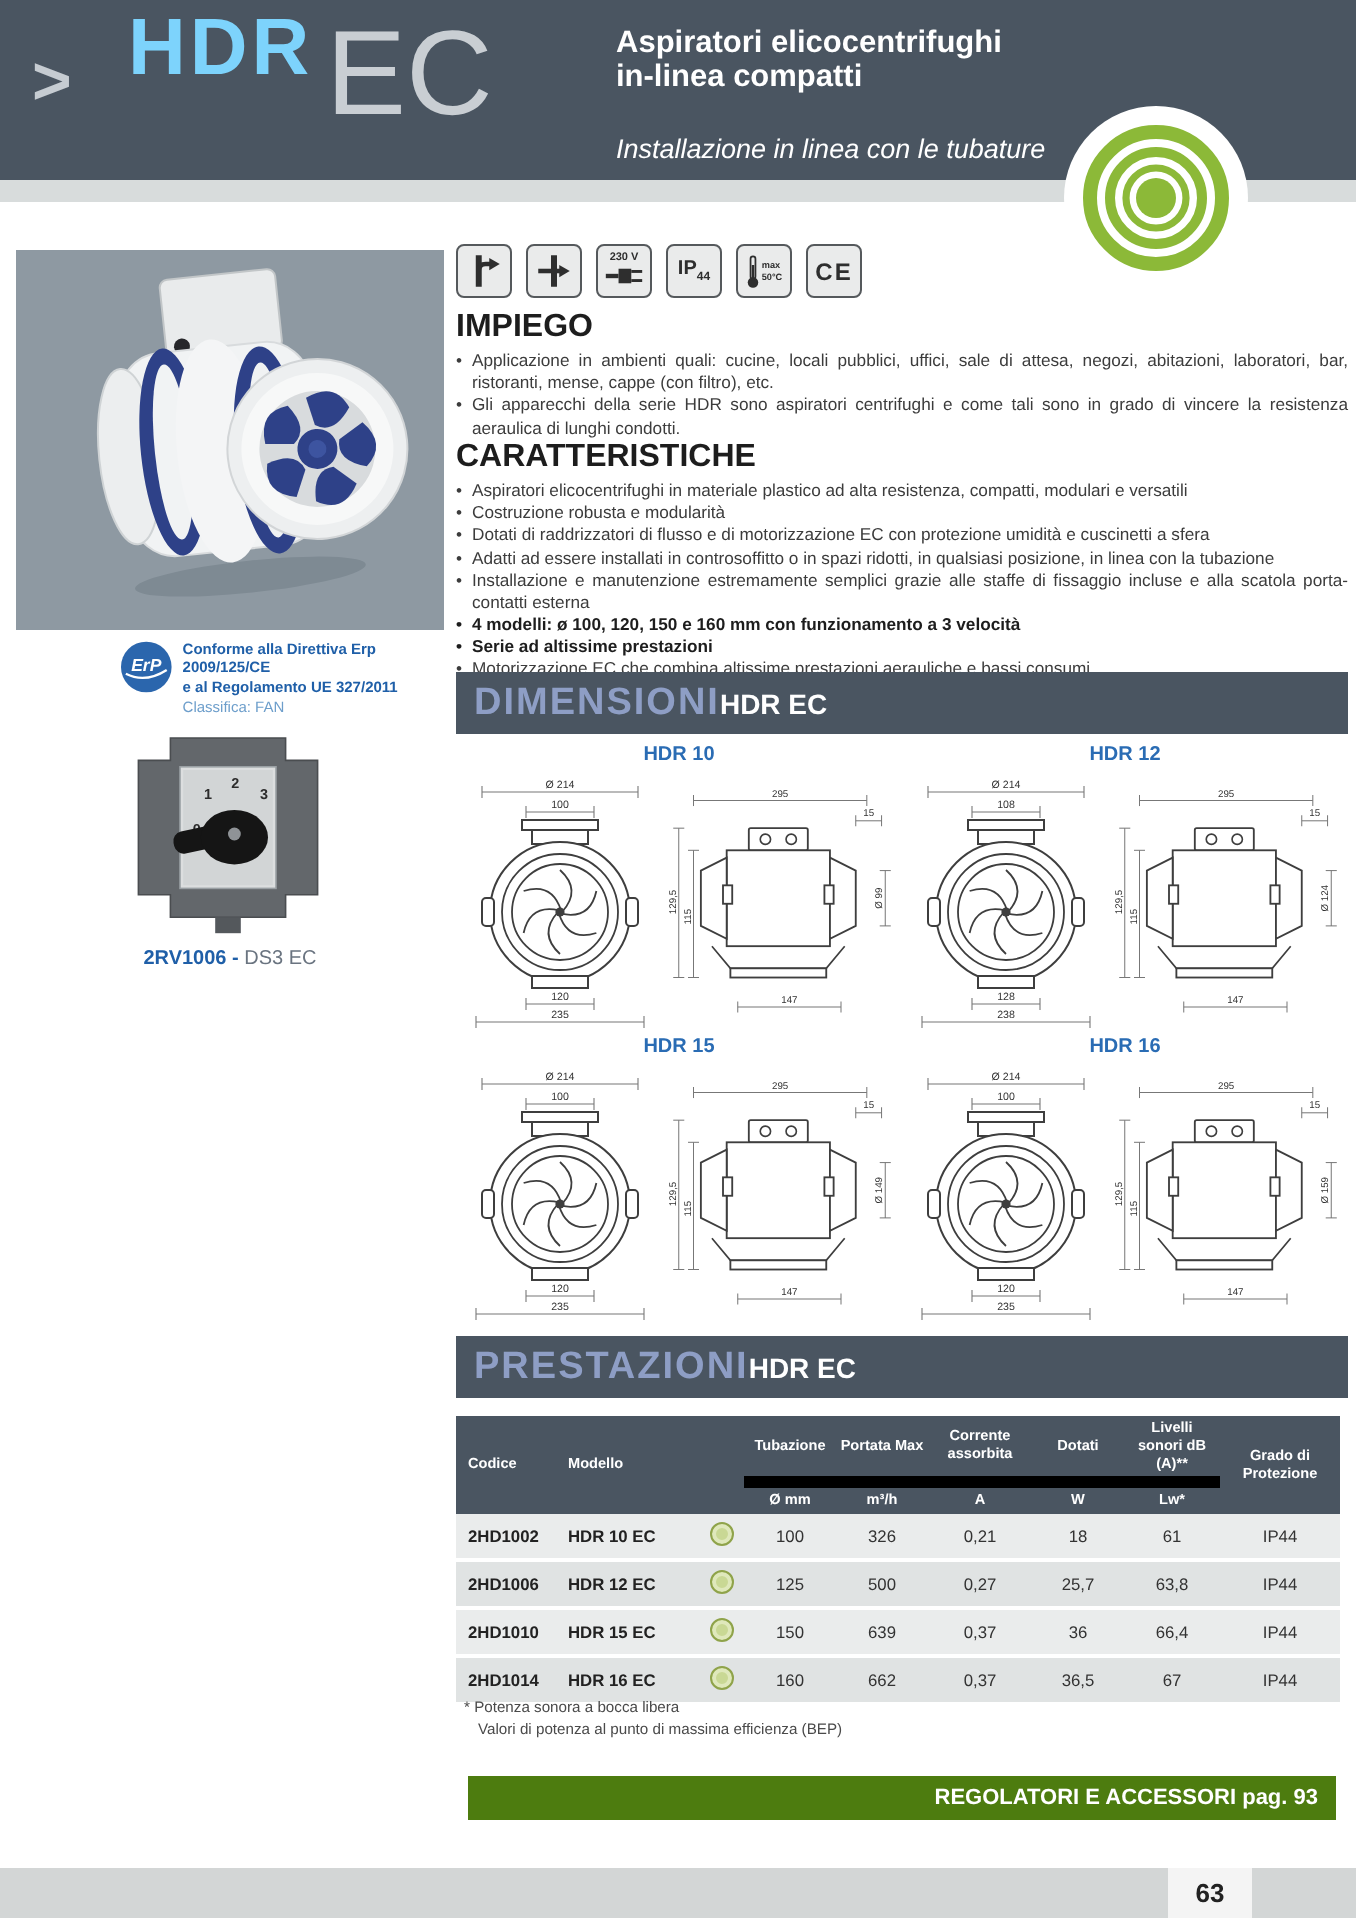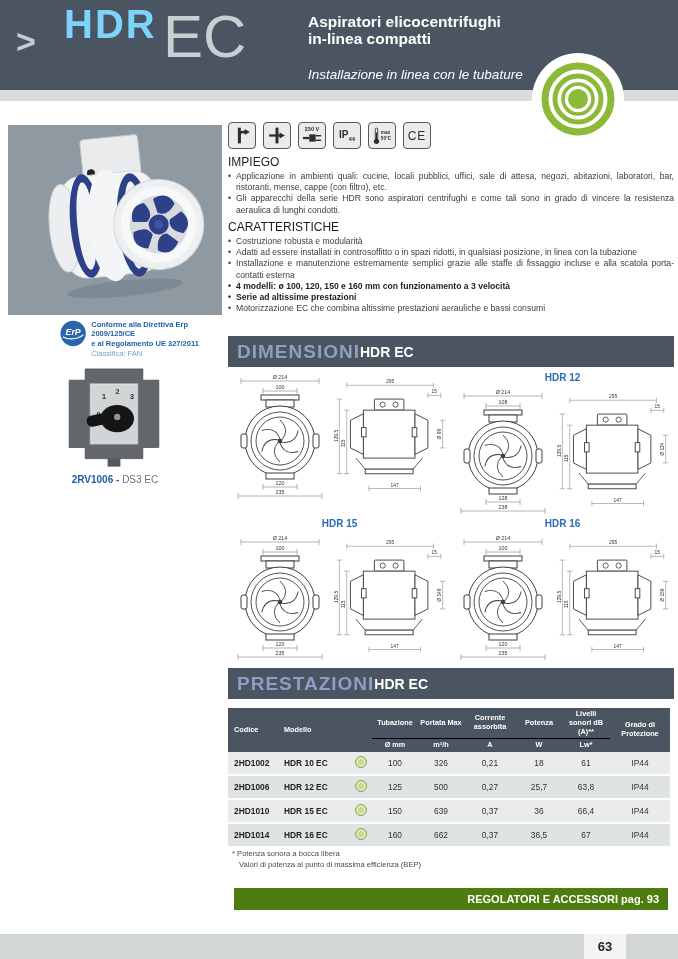--- a/index.html
+++ b/index.html
@@ -26,25 +26,25 @@
   .switch-label .code{color:#1f5fa8;font-weight:bold;}
   .switch-label .name{color:#6a7480;}
   
   .badges{position:absolute;left:228px;top:122px;display:flex;gap:7px;}
   .badge{width:26px;height:25px;border:1.6px solid #55595c;border-radius:4px;background:#eaebeb;
          display:flex;flex-direction:column;align-items:center;justify-content:center;color:#2e2e2e;}
   .badge .v{font-size:5.5px;font-weight:bold;line-height:1;}
   .badge .ip{font-size:10px;font-weight:bold;line-height:1;}
   .badge .ipsub{font-size:6px;font-weight:bold;vertical-align:sub;}
   .badge .tl{font-size:4.6px;font-weight:bold;line-height:1.1;}
-  .badge .ce{font-size:12px;font-weight:400;letter-spacing:1px;}
+  .badge .ce{font-size:12px;font-weight:700;letter-spacing:1px;}
   .badge.temp{flex-direction:row;gap:1px;}
   
   .tsec{position:absolute;left:228px;width:446px;}
-  .tsec h3{margin:0 0 2px 0;font-size:12px;font-weight:normal;color:#1d1d1d;}
+  .tsec h3{margin:0 0 2px 0;font-size:16px;font-weight:bold;color:#1d1d1d;}
   .tsec ul{margin:0;padding:0;list-style:none;}
   .tsec li{position:relative;padding-left:8px;font-size:8.6px;line-height:1.3;color:#3c3c3c;text-align:justify;}
   .tsec li::before{content:"•";position:absolute;left:0;top:0;}
   .tsec li.b{font-weight:bold;color:#1d1d1d;}
   
   .sbar{position:absolute;left:228px;width:446px;height:31px;background:#4a5561;
         display:flex;align-items:center;justify-content:flex-start;padding:0 9px;box-sizing:border-box;}
   .sbar .t{font-size:19px;font-weight:bold;color:#8e9ec5;letter-spacing:1px;}
   .sbar .hdrec{font-size:14px;font-weight:bold;color:#fff;}
   
@@ -54,21 +54,21 @@
   .mtitle{text-align:center;font-size:10px;font-weight:bold;color:#2a6cb4;height:15px;}
   .views{display:flex;gap:2px;justify-content:center;}
   .dwg{display:block;}
   .dwg .bd{fill:#fff;stroke:#3e3e3e;stroke-width:1;}
   .dwg .bl{fill:none;stroke:#3e3e3e;stroke-width:0.9;}
   .dwg .dl line{stroke:#777;stroke-width:0.55;}
   .dwg text{font-size:5.3px;fill:#333;text-anchor:middle;font-family:"Liberation Sans",sans-serif;}
   
   .ptable{position:absolute;left:228px;top:708px;width:442px;border-collapse:collapse;}
   .ptable th{background:#4a5561;color:#fff;font-size:7.3px;font-weight:bold;padding:2px 2px;line-height:1.2;}
-  .ptable thead .units th{border-top:1px solid #000000;font-size:7.3px;padding:2px 2px;text-align:center;}
+  .ptable thead .units th{border-top:6px solid #000000;font-size:7.3px;padding:2px 2px;text-align:center;}
   .ptable td{font-size:8.4px;color:#333;text-align:center;padding:4px 2px;border-bottom:2px solid #fff;}
   .ptable tbody tr:nth-child(odd) td{background:#eaecec;}
   .ptable tbody tr:nth-child(even) td{background:#e0e3e3;}
   .ptable td.l{text-align:left;padding-left:6px;font-weight:bold;color:#222;}
   .ptable th.l{text-align:left;padding-left:6px;margin-left:40px;}
   .eco{display:inline-block;width:10px;height:10px;border-radius:50%;background:#c9d894;
        border:1px solid #8fa34a;box-shadow:inset 0 0 0 2px #dfe8bb;}
   .fnotes{position:absolute;left:232px;top:848px;font-size:7.6px;color:#4a4a4a;line-height:1.45;}
   .fnotes .f2{padding-left:7px;}
   
@@ -208,37 +208,40 @@
     <h3>IMPIEGO</h3>
     <ul>
       <li>Applicazione in ambienti quali: cucine, locali pubblici, uffici, sale di attesa, negozi, abitazioni, laboratori, bar, ristoranti, mense, cappe (con filtro), etc.</li>
       <li>Gli apparecchi della serie HDR sono aspiratori centrifughi e come tali sono in grado di vincere la resistenza aeraulica di lunghi condotti.</li>
     </ul>
   </div>
 
   <div class="tsec" style="top:220px;">
     <h3>CARATTERISTICHE</h3>
     <ul>
+      <li>Aspiratori elicocentrifughi in materiale plastico ad alta resistenza, compatti, modulari e versatili</li>
       <li>Costruzione robusta e modularità</li>
+      <li>Dotati di raddrizzatori di flusso e di motorizzazione EC con protezione umidità e cuscinetti a sfera</li>
       <li>Adatti ad essere installati in controsoffitto o in spazi ridotti, in qualsiasi posizione, in linea con la tubazione</li>
       <li>Installazione e manutenzione estremamente semplici grazie alle staffe di fissaggio incluse e alla scatola porta-contatti esterna</li>
       <li class="b">4 modelli: ø 100, 120, 150 e 160 mm con funzionamento a 3 velocità</li>
       <li class="b">Serie ad altissime prestazioni</li>
       <li>Motorizzazione EC che combina altissime prestazioni aerauliche e bassi consumi</li>
     </ul>
   </div>
 
   <div class="sbar" style="top:336px;">
     <span class="t">DIMENSIONI</span>
     <span class="hdrec">HDR EC</span>
   </div>
 
   <div class="models">
 
     <div class="mcell">
+      <div class="mtitle">HDR 10</div>
       <div class="views">
         <svg class="dwg" width="100" height="127" viewBox="0 0 100 127">
           <g class="dl">
               <line x1="11" y1="9" x2="89" y2="9"></line>
               <line x1="11" y1="6" x2="11" y2="12"></line>
               <line x1="89" y1="6" x2="89" y2="12"></line>
           <line x1="33" y1="19" x2="67" y2="19"></line>
               <line x1="33" y1="16" x2="33" y2="22"></line>
               <line x1="67" y1="16" x2="67" y2="22"></line>
           <line x1="33" y1="115" x2="67" y2="115"></line>
@@ -572,21 +575,21 @@
         <col style="width:48px">
         <col style="width:60px">
     </colgroup>
     <thead>
       <tr>
         <th class="l" rowspan="2">Codice</th>
         <th class="l" rowspan="2" colspan="2">Modello</th>
         <th>Tubazione</th>
         <th>Portata Max</th>
         <th>Corrente assorbita</th>
-        <th>Potenza</th>
+        <th>Dotati</th>
         <th>Livelli sonori dB (A)**</th>
         <th rowspan="2">Grado di Protezione</th>
       </tr>
       <tr class="units">
         <th>Ø mm</th>
         <th>m³/h</th>
         <th>A</th>
         <th>W</th>
         <th>Lw*</th>
       </tr>

